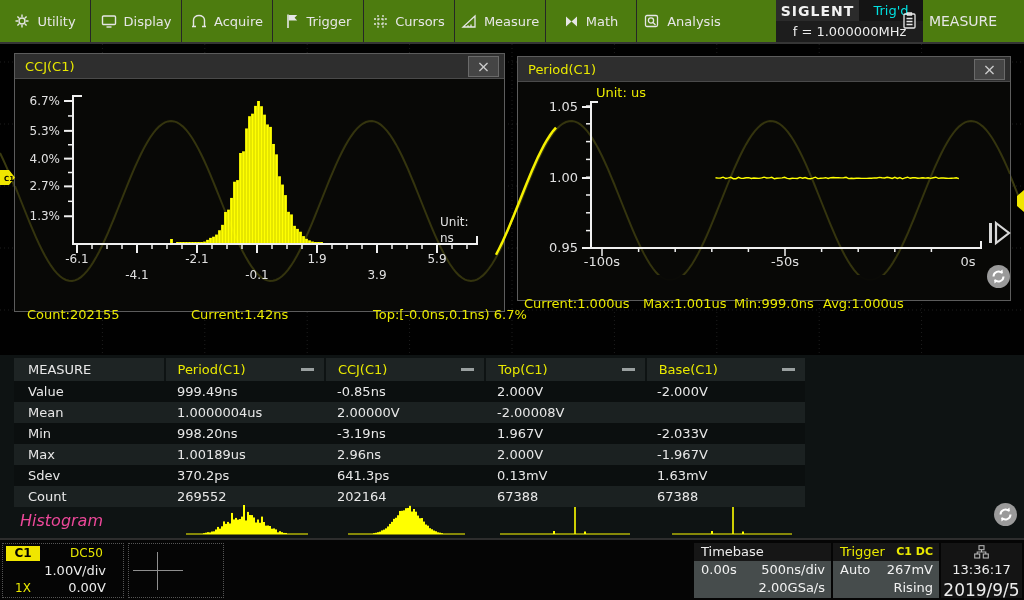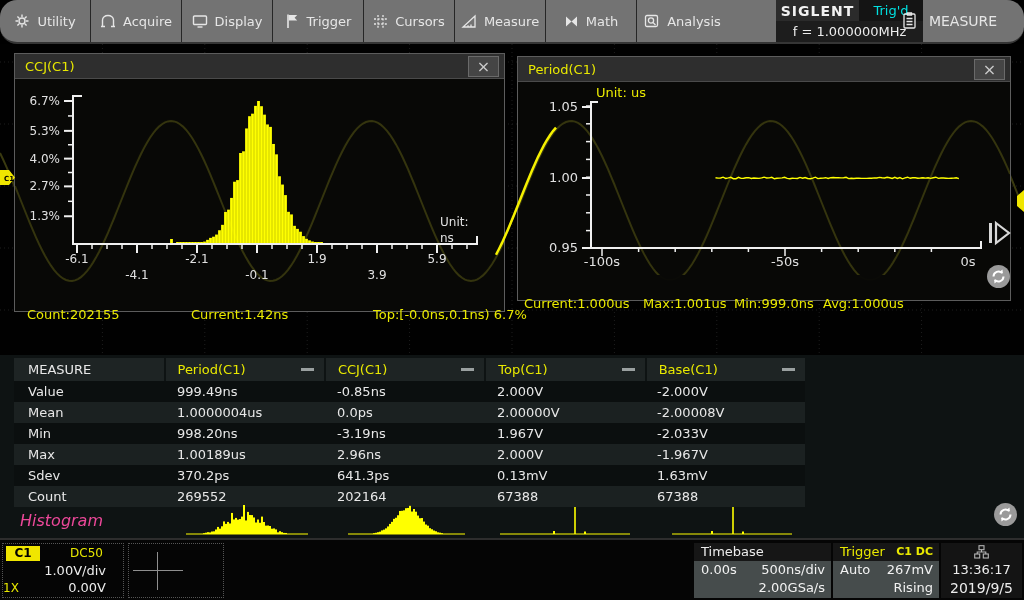--- a/index.html
+++ b/index.html
@@ -1,21 +1,21 @@
 <!DOCTYPE html>
 <html><head>
 <meta charset="utf-8">
 <style>
   * { margin:0; padding:0; box-sizing:border-box; }
   html,body { background:#000; }
   body { font-family:"DejaVu Sans","Liberation Sans",sans-serif; }
   .screen { position:relative; width:1024px; height:600px; background:#000; overflow:hidden; }
 
   
-  .menubar { position:absolute; left:0; top:0; width:1024px; height:44px; background:#737373; border-bottom:2px solid #353535; display:flex;border-radius:17px; }
+  .menubar { position:absolute; left:0; top:0; width:1024px; height:44px; background:#4d7c0f; border-bottom:2px solid #353535; display:flex; }
   .menu-item { width:91px; height:42px; display:flex; align-items:center; justify-content:center; gap:7px; border-right:1px solid #262626; color:#e6e6e6; font-size:13px; cursor:default; }
   .menu-item svg { flex:0 0 auto; }
   .brand-block { position:absolute; left:728px; top:0; width:147px; height:42px; display:flex; flex-wrap:wrap;margin-left:48px; }
   .brand-logo { width:83px; height:21px; background:#2b2b2b; color:#f2f2f2; font-weight:bold; font-size:14px; letter-spacing:1px; display:flex; align-items:center; justify-content:center; }
   .trig-status { width:64px; height:21px; background:#141414; color:#00e0e0; font-size:13px; display:flex; align-items:center; justify-content:center; }
   .freq-readout { width:147px; height:21px; background:#1d1d1d; color:#ececec; font-size:13px; display:flex; align-items:center; justify-content:center; }
   .menu-measure { position:absolute; left:875px; top:0; width:149px; height:42px; display:flex; align-items:center; justify-content:center; gap:12px; color:#e6e6e6; font-size:14px; }
 
   
   .scope { position:absolute; left:0; top:44px; width:1024px; height:311px; background:#010101; }
@@ -54,71 +54,71 @@
   .hist-label { position:absolute; left:20px; top:156px; color:#ec4899; font-size:16px;font-style:italic; }
   .mini-hist { position:absolute; left:0; top:150px; }
   .panel-refresh { position:absolute; left:993px; top:147px; }
 
   
   .footer { position:absolute; left:0; top:538px; width:1024px; height:62px; background:#050505; border-top:2px solid #2d2d2d; }
   .chan-box { position:absolute; left:2px; top:3px; width:122px; height:55px; border:1px dotted #555; background:#050505; }
   .chan-badge { position:absolute; left:3px; top:2px; width:34px; height:15px; background:#f0e600; color:#000; font-size:12px; font-weight:bold; text-align:center; line-height:15px; }
   .chan-coupling { position:absolute; right:20px; top:2px; color:#e9e900; font-size:12px; }
   .chan-scale { position:absolute; right:17px; top:19px; color:#ececec; font-size:13px; }
-  .chan-probe { position:absolute; left:0; top:37px; color:#e9e900; font-size:12px;text-align:center; }
+  .chan-probe { position:absolute; left:12px; top:37px; color:#e9e900; font-size:12px;text-align:center; }
   .chan-offset { position:absolute; right:17px; top:36px; color:#ececec; font-size:13px; }
   .add-box { position:absolute; left:128px; top:3px; width:96px; height:55px; border:1px dotted #555; cursor:pointer; }
   .add-box:before { content:""; position:absolute; left:4px; top:26px; width:50px; height:1px; background:#8f8f8f; }
   .add-box:after  { content:""; position:absolute; left:28px; top:8px; width:1px; height:38px; background:#8f8f8f; }
   .tb-box { position:absolute; left:694px; top:3px; width:137px; height:55px; cursor:pointer; }
   .trg-box { position:absolute; left:833px; top:3px; width:106px; height:55px; cursor:pointer; }
   .info-head { position:relative; height:18px; background:#161616; font-size:13px; }
   .info-head .hl { position:absolute; left:7px; top:1px; color:#ececec; }
   .info-head .hl.yel { color:#e9e900; }
   .info-head .hr { position:absolute; right:6px; top:2px; color:#e9e900; font-size:11px; font-weight:bold; }
   .info-body { position:relative; height:37px; background:#464c4c; color:#f2f2f2; font-size:13px; }
   .info-body .r1l{position:absolute;left:7px;top:1px;} .info-body .r1r{position:absolute;right:6px;top:1px;}
   .info-body .r2l{position:absolute;left:7px;top:19px;margin-top:18px;} .info-body .r2r{position:absolute;right:6px;top:19px;}
   .clock-box { position:absolute; left:941px; top:3px; width:81px; height:55px; background:#141414; text-align:center; }
   .clock-box .tm { position:absolute; left:0; top:19px; width:100%; color:#ececec; font-size:13px; }
-  .clock-box .dt { position:absolute; left:0; top:37px; width:100%; color:#ececec; font-size:14px; }
+  .clock-box .dt { position:absolute; left:0; top:37px; width:100%; color:#ececec; font-size:17px; }
   .net-icon { position:absolute; left:33px; top:2px; }
 </style>
 </head>
 <body>
 
 <div class="screen">
 
   <header class="menubar">
     <div class="menu-item">
       <svg width="16" height="16" viewBox="0 0 16 16">
           <g stroke="#e6e6e6" stroke-width="1.4" fill="none">
             <circle cx="8" cy="8" r="3"></circle>
             <path d="M8 1.5V4M8 12v2.5M1.5 8H4M12 8h2.5M3.4 3.4l1.8 1.8M10.8 10.8l1.8 1.8M12.6 3.4l-1.8 1.8M5.2 10.8l-1.8 1.8"></path>
           </g>
         </svg>
       <span>Utility</span>
     </div>
     <div class="menu-item">
       <svg width="16" height="16" viewBox="0 0 16 16">
           <g stroke="#e6e6e6" stroke-width="1.4" fill="none">
+            <rect x="1.5" y="3" width="13" height="8.5" rx="1"></rect>
+            <path d="M5.5 14h5"></path>
+          </g>
+        </svg>
+      <span>Display</span>
+    </div>
+    <div class="menu-item">
+      <svg width="16" height="16" viewBox="0 0 16 16">
+          <g stroke="#e6e6e6" stroke-width="1.4" fill="none">
             <path d="M2.5 13.5V7a5.5 4.5 0 0 1 11 0v6.5"></path>
             <path d="M1 13.5h4M11 13.5h4"></path>
           </g>
         </svg>
       <span>Acquire</span>
-    </div>
-    <div class="menu-item">
-      <svg width="16" height="16" viewBox="0 0 16 16">
-          <g stroke="#e6e6e6" stroke-width="1.4" fill="none">
-            <rect x="1.5" y="3" width="13" height="8.5" rx="1"></rect>
-            <path d="M5.5 14h5"></path>
-          </g>
-        </svg>
-      <span>Display</span>
     </div>
     <div class="menu-item">
       <svg width="15" height="16" viewBox="0 0 15 16">
           <path d="M3 15V1.5" stroke="#e6e6e6" stroke-width="1.6"></path>
           <path d="M3.8 2h8.4l-2.6 2.8 2.6 2.8H3.8z" fill="#e6e6e6"></path>
         </svg>
       <span>Trigger</span>
     </div>
     <div class="menu-item">
       <svg width="15" height="15" viewBox="0 0 15 15">
@@ -389,21 +389,20 @@
       <div class="mrow odd">
         <div class="c0">Value</div>
         <div class="c">999.49ns</div>
         <div class="c">-0.85ns</div>
         <div class="c">2.000V</div>
         <div class="c">-2.000V</div>
       </div>
       <div class="mrow even">
         <div class="c0">Mean</div>
         <div class="c">1.0000004us</div>
-        <div class="c">0.0ps</div>
         <div class="c">2.00000V</div>
         <div class="c">-2.00008V</div>
       </div>
       <div class="mrow odd">
         <div class="c0">Min</div>
         <div class="c">998.20ns</div>
         <div class="c">-3.19ns</div>
         <div class="c">1.967V</div>
         <div class="c">-2.033V</div>
       </div>

